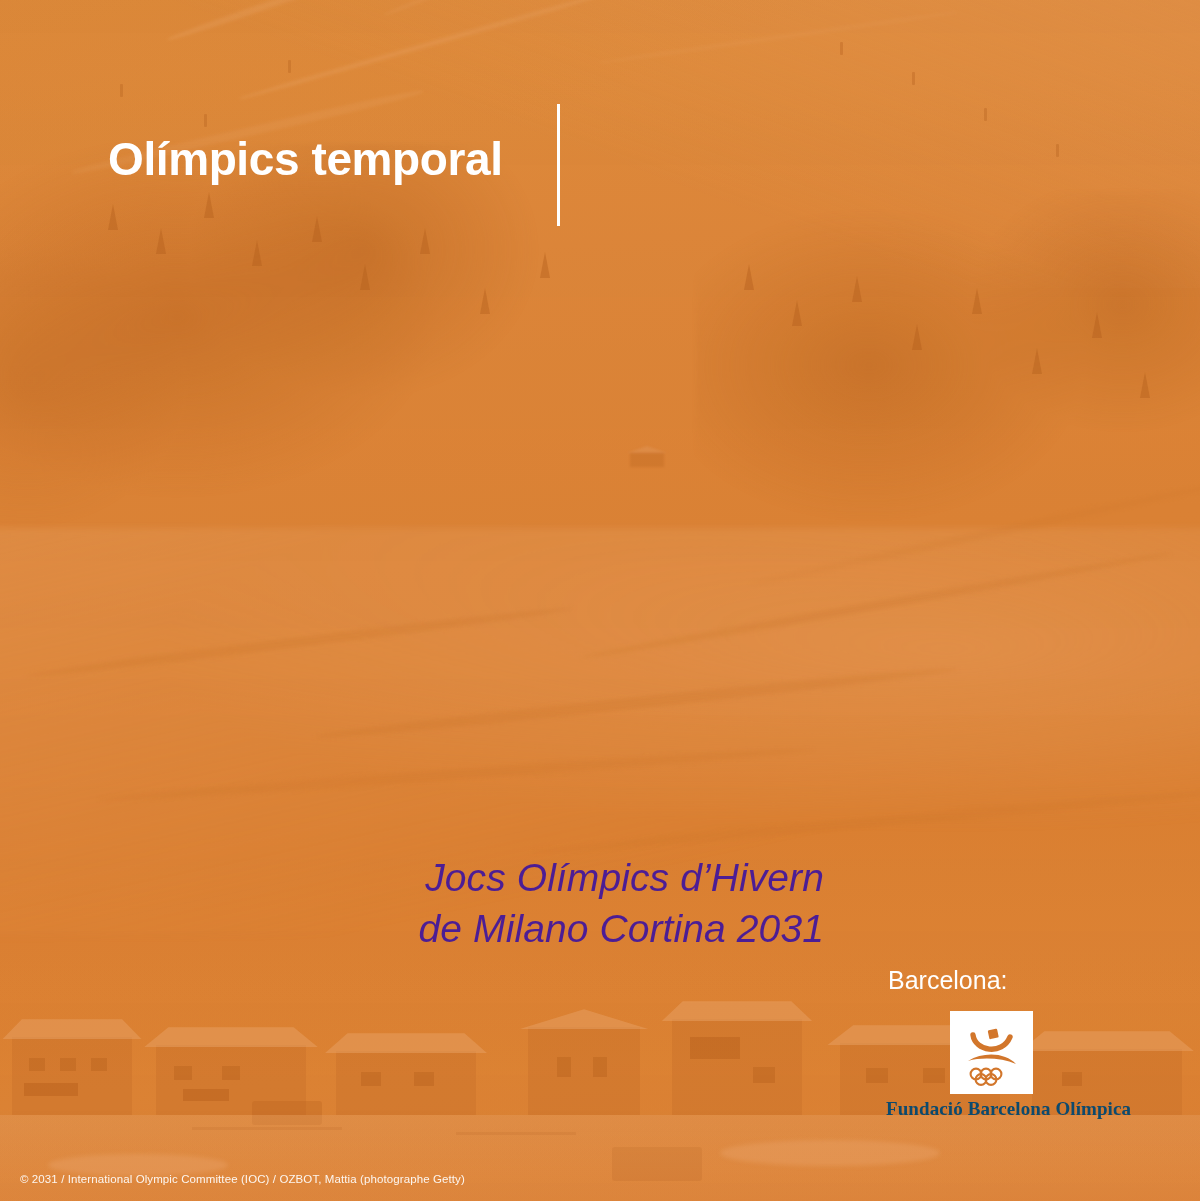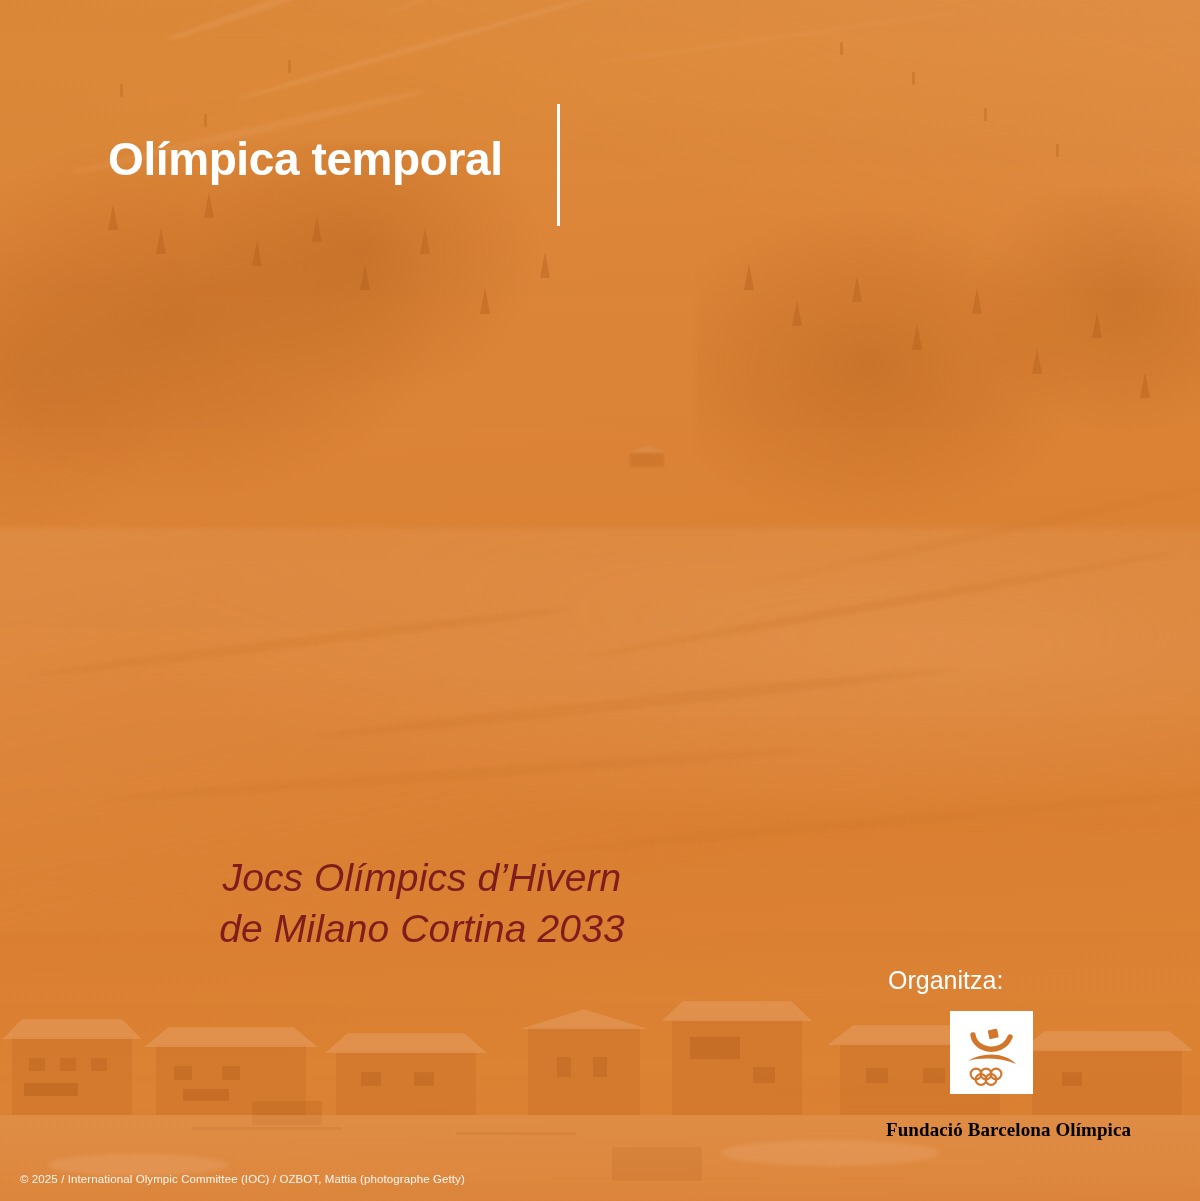--- a/index.html
+++ b/index.html
@@ -330,25 +330,25 @@
   }
   .headline .hl-line {
     display: block;
     transform: scaleX(.96);
     transform-origin: right center;
   }
 
   
   .subtitle {
     position: absolute;
-    left: 12px;
+    left: 4px;
     top: 852px;
     width: 820px;
-    text-align: center;
-    color: #7f1d1d;
+    text-align: right;
+    color: #4c1d95;
     font-size: 39px;
     font-style: italic;
     font-weight: 400;
     line-height: 1.32;
     letter-spacing: 0.1px;
   }
   .subtitle .sub-line { display: block; }
 
   
   .organiser {
@@ -366,25 +366,25 @@
     margin-left: 2px;
   }
   .logo-tile {
     width: 83px;
     height: 83px;
     background: #ffffff;
     margin: 16px auto 0 auto;
     position: relative;
   }
   .logo-caption {
-    margin-top: 25px;
+    margin-top: 4px;
     font-family: "Liberation Serif", serif;
     font-size: 19px;
     font-weight: 700;
-    color: #000000;
+    color: #0c4a6e;
     white-space: nowrap;
     letter-spacing: .1px;
   }
 
   
   .credit {
     position: absolute;
     left: 20px;
     bottom: 16px;
     font-size: 11.5px;
@@ -497,34 +497,34 @@
       <div class="snowline"></div>
       <div class="snowbank" style="left:60%; bottom:14%; width:220px; height:26px;"></div>
       <div class="snowbank" style="left:4%;  bottom:10%; width:180px; height:22px;"></div>
     </div>
 
     <div class="duotone"></div>
   </div>
 
   <div class="content">
 
-    <div class="hdr-expo">Olímpica temporal</div>
+    <div class="hdr-expo">Olímpics temporal</div>
 
     <div class="hdr-divider"></div>
 
 
 
 
     <div class="subtitle">
       <span class="sub-line">Jocs Olímpics d’Hivern</span>
-      <span class="sub-line">de Milano Cortina 2033</span>
+      <span class="sub-line">de Milano Cortina 2031</span>
     </div>
 
     <div class="organiser">
-      <div class="organiser-label">Organitza:</div>
+      <div class="organiser-label">Barcelona:</div>
 
       <div class="logo-tile">
         <svg viewBox="0 0 83 83" width="83" height="83" aria-hidden="true">
 
           <rect x="38.5" y="18.5" width="9.5" height="9" rx="1.2" transform="rotate(-12 43 23)" fill="#d2762b"></rect>
 
           <path d="M23,24 C25,40 52,45 60,26" stroke="#d2762b" stroke-width="5.4" fill="none" stroke-linecap="round"></path>
 
           <path d="M18,50 C34,40 56,42 66,53 C52,47 32,46 18,50 Z" fill="#d2762b"></path>
 
@@ -534,16 +534,16 @@
             <circle cx="46" cy="63" r="5.4"></circle>
             <circle cx="31" cy="68.5" r="5.4"></circle>
             <circle cx="41" cy="68.5" r="5.4"></circle>
           </g>
         </svg>
       </div>
 
       <div class="logo-caption">Fundació Barcelona Olímpica</div>
     </div>
 
-    <div class="credit">© 2025 / International Olympic Committee (IOC) / OZBOT, Mattia (photographe Getty)</div>
+    <div class="credit">© 2031 / International Olympic Committee (IOC) / OZBOT, Mattia (photographe Getty)</div>
 
   </div>
 </div>
 
 </body></html>

